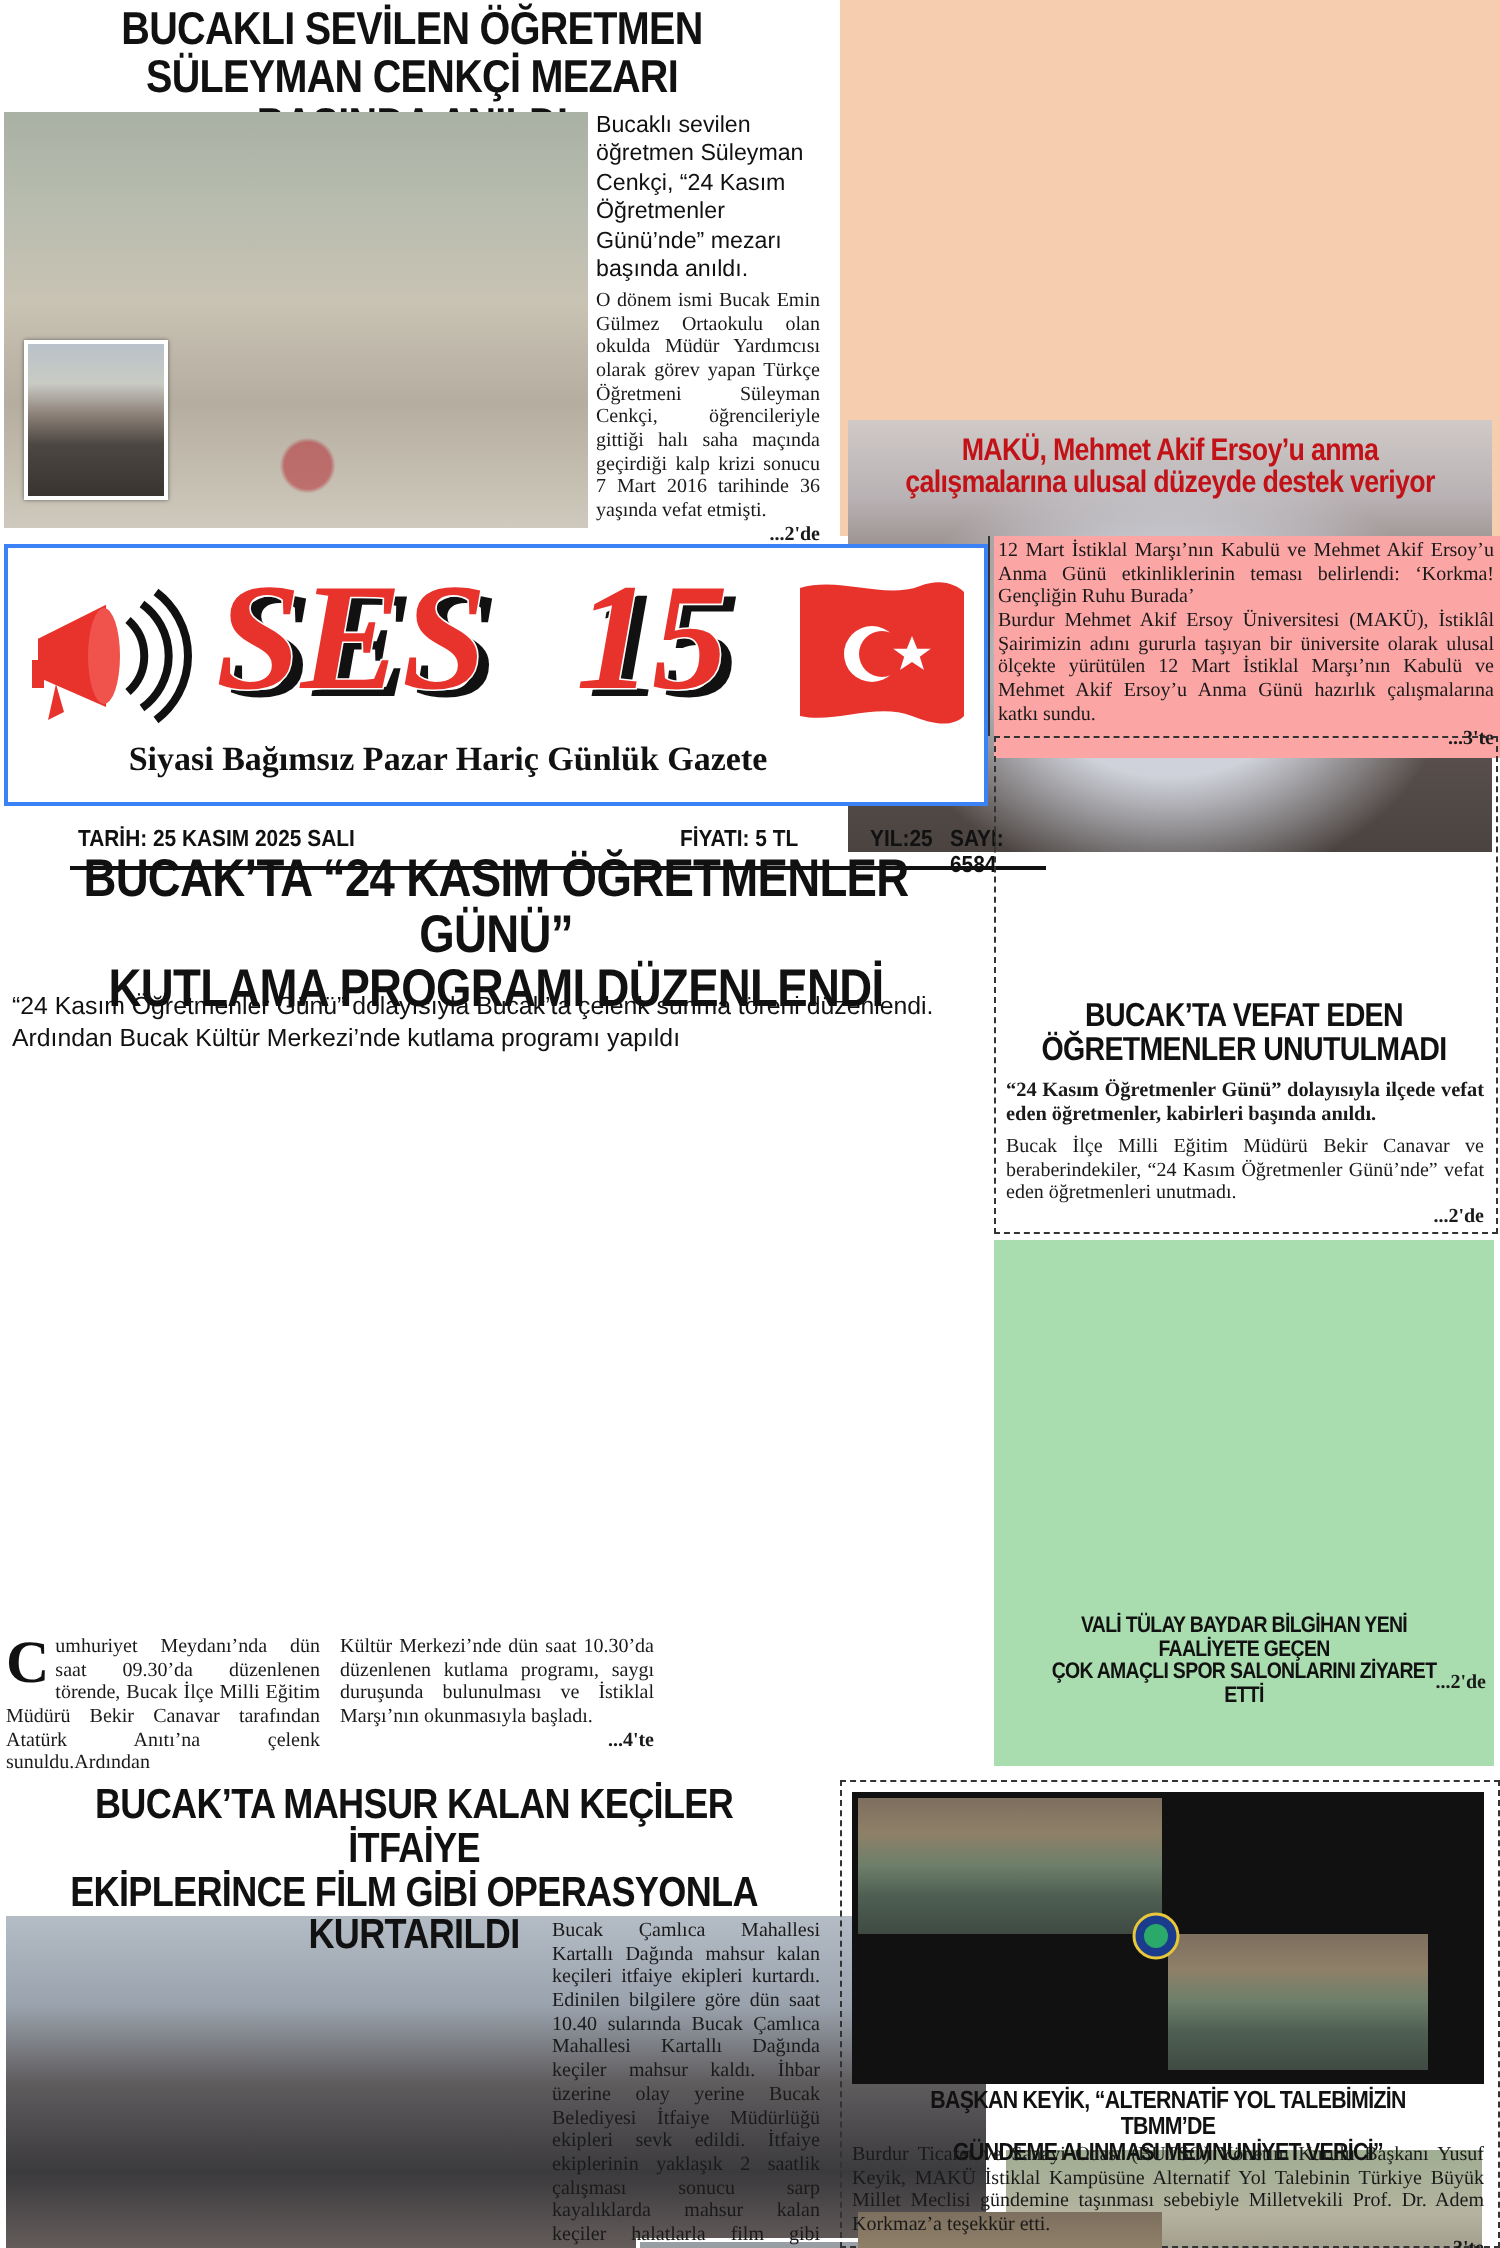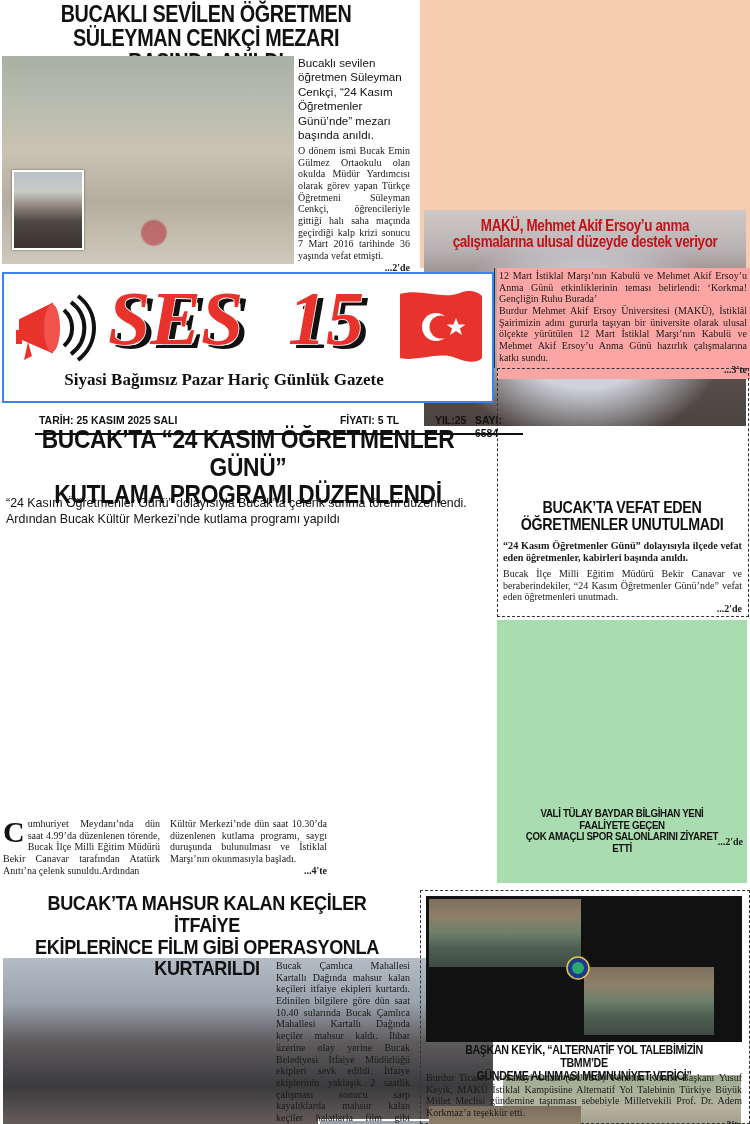--- a/index.html
+++ b/index.html
@@ -225,21 +225,21 @@
 
   <div class="hl abs" id="main-headline">BUCAK’TA “24 KASIM ÖĞRETMENLER GÜNÜ”
 KUTLAMA PROGRAMI DÜZENLENDİ</div>
   <div class="lead-sans abs" id="main-lead">“24 Kasım Öğretmenler Günü” dolayısıyla Bucak’ta çelenk sunma töreni düzenlendi. Ardından Bucak Kültür Merkezi’nde kutlama programı yapıldı</div>
   <div class="abs photo ph-ceremony" id="main-photo">
     <div class="photo ph-wreath" id="main-photo-inset"></div>
   </div>
   <div class="abs" id="main-body">
     <div class="col">
       <span id="main-drop">C</span>
-      <div class="body-serif">umhuriyet Meydanı’nda dün saat 4.99’da düzenlenen törende, Bucak İlçe Milli Eğitim Müdürü Bekir Canavar tarafından Atatürk Anıtı’na çelenk sunuldu.Ardından</div>
+      <div class="body-serif">umhuriyet Meydanı’nda dün saat 09.30’da düzenlenen törende, Bucak İlçe Milli Eğitim Müdürü Bekir Canavar tarafından Atatürk Anıtı’na çelenk sunuldu.Ardından</div>
     </div>
     <div class="col">
       <div class="body-serif">Kültür Merkezi’nde dün saat 10.30’da düzenlenen kutlama programı, saygı duruşunda bulunulması ve İstiklal Marşı’nın okunmasıyla başladı.</div>
       <div class="body-serif cont" style="text-align:right;">...4'te</div>
     </div>
   </div>
 
   <div class="abs" id="sec-vefat"></div>
   <div class="abs photo ph-grave-students" id="vefat-photo"></div>
   <div class="hl abs" id="vefat-headline">BUCAK’TA VEFAT EDEN

